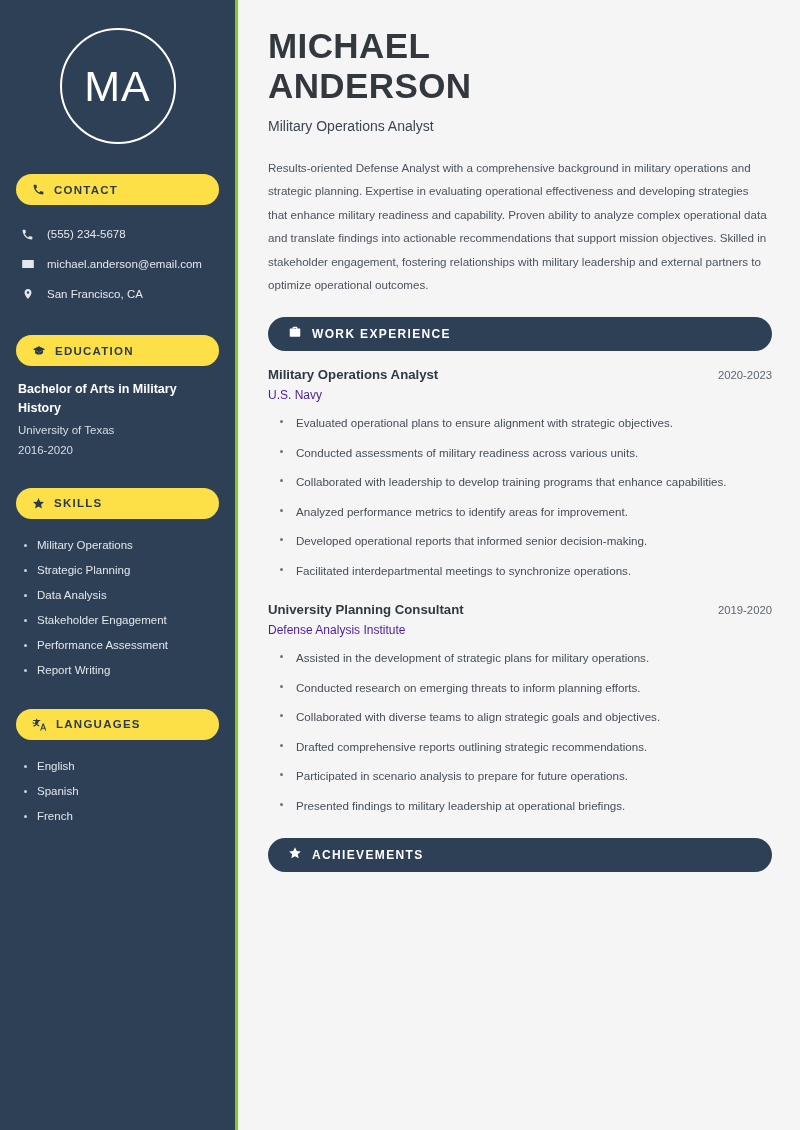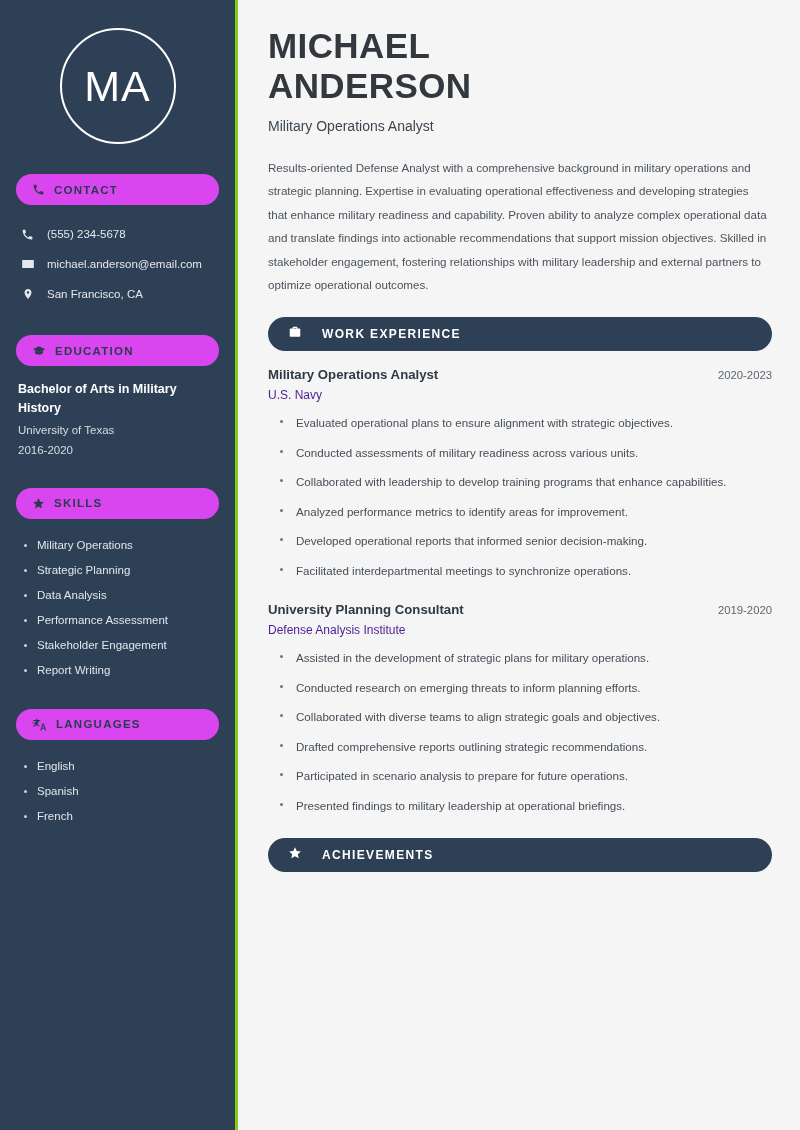--- a/index.html
+++ b/index.html
@@ -23,21 +23,21 @@
   }
   .avatar-wrap { display:flex; justify-content:center; margin-top:28px; margin-bottom:30px; }
   .avatar {
     width:116px; height:116px; border-radius:50%;
     border:2px solid #ffffff;
     display:flex; align-items:center; justify-content:center;
     color:#ffffff; font-size:43px; font-weight:400; letter-spacing:1px;
   }
 
   .pill {
-    background:#d946ef;
+    background:#fde047;
     border-radius:999px;
     height:31px;
     display:flex; align-items:center;
     padding:0 16px;
     gap:9px;
     color:#2b3b4e;
     margin-bottom:14px;
   }
   .pill .ptxt {
     font-size:11.5px; font-weight:700; letter-spacing:1.25px;
@@ -77,21 +77,21 @@
   }
   .role { font-size:14px; color:#3c464f; margin-top:12px; }
   .summary {
     font-size:11.6px; color:#4a535b; line-height:2.03;
     margin-top:22px; margin-bottom:20px; max-width:500px;
   }
 
   .bar {
     background:#2e4055; color:#ffffff;
     border-radius:999px; height:34px;
-    display:flex; align-items:center; gap:20px;
+    display:flex; align-items:center; gap:10px;
     padding:0 20px; margin-bottom:16px;
   }
   .bar .btxt { font-size:12px; font-weight:700; letter-spacing:1.35px; }
 
   .job { margin-bottom:4px; }
   .job-head { display:flex; justify-content:space-between; align-items:baseline; }
   .job-title { font-size:13.2px; font-weight:700; color:#2f3942; }
   .job-date  { font-size:11.3px; color:#5d666e; white-space:nowrap; padding-left:12px; }
   .job-org   { font-size:12px; color:#4c1d95; margin-top:6px; }
 
@@ -179,22 +179,22 @@
             <path d="M12 2l3 6.6 7 .8-5.2 4.7 1.5 6.9L12 17.5 5.7 21l1.5-6.9L2 9.4l7-.8L12 2z"></path>
           </svg>
       </span>
       <span class="ptxt">SKILLS</span>
     </div>
 
     <ul class="side-list">
       <li>Military Operations</li>
       <li>Strategic Planning</li>
       <li>Data Analysis</li>
+      <li>Stakeholder Engagement</li>
       <li>Performance Assessment</li>
-      <li>Stakeholder Engagement</li>
       <li>Report Writing</li>
     </ul>
 
     <div class="pill">
       <span>
         <svg width="15" height="13" viewBox="0 0 24 22" fill="#2b3b4e">
           <path d="M1.2 3.2h5.1V1.4h1.8v1.8h5.1V5H11c-.4 2.3-1.3 4.2-2.6 5.7 1 .8 2.2 1.4 3.5 1.8l-.7 1.8c-1.6-.5-3-1.3-4.2-2.3-1.3 1.1-2.9 2-4.8 2.6l-.7-1.8c1.6-.5 2.9-1.2 4-2.1C.9 10 .3 8.6.1 7h1.9c.2 1.1.6 2 1.3 2.8C4.3 8.6 5 7 5.3 5H1.2V3.2z"></path>
           <path d="M17.2 9.4h2.1L23.4 21h-2l-.9-2.7h-4.5L15.1 21h-2l4.1-11.6zm1 2.6-1.5 4.5h3.1L18.2 12z"></path>
         </svg>
       </span>

